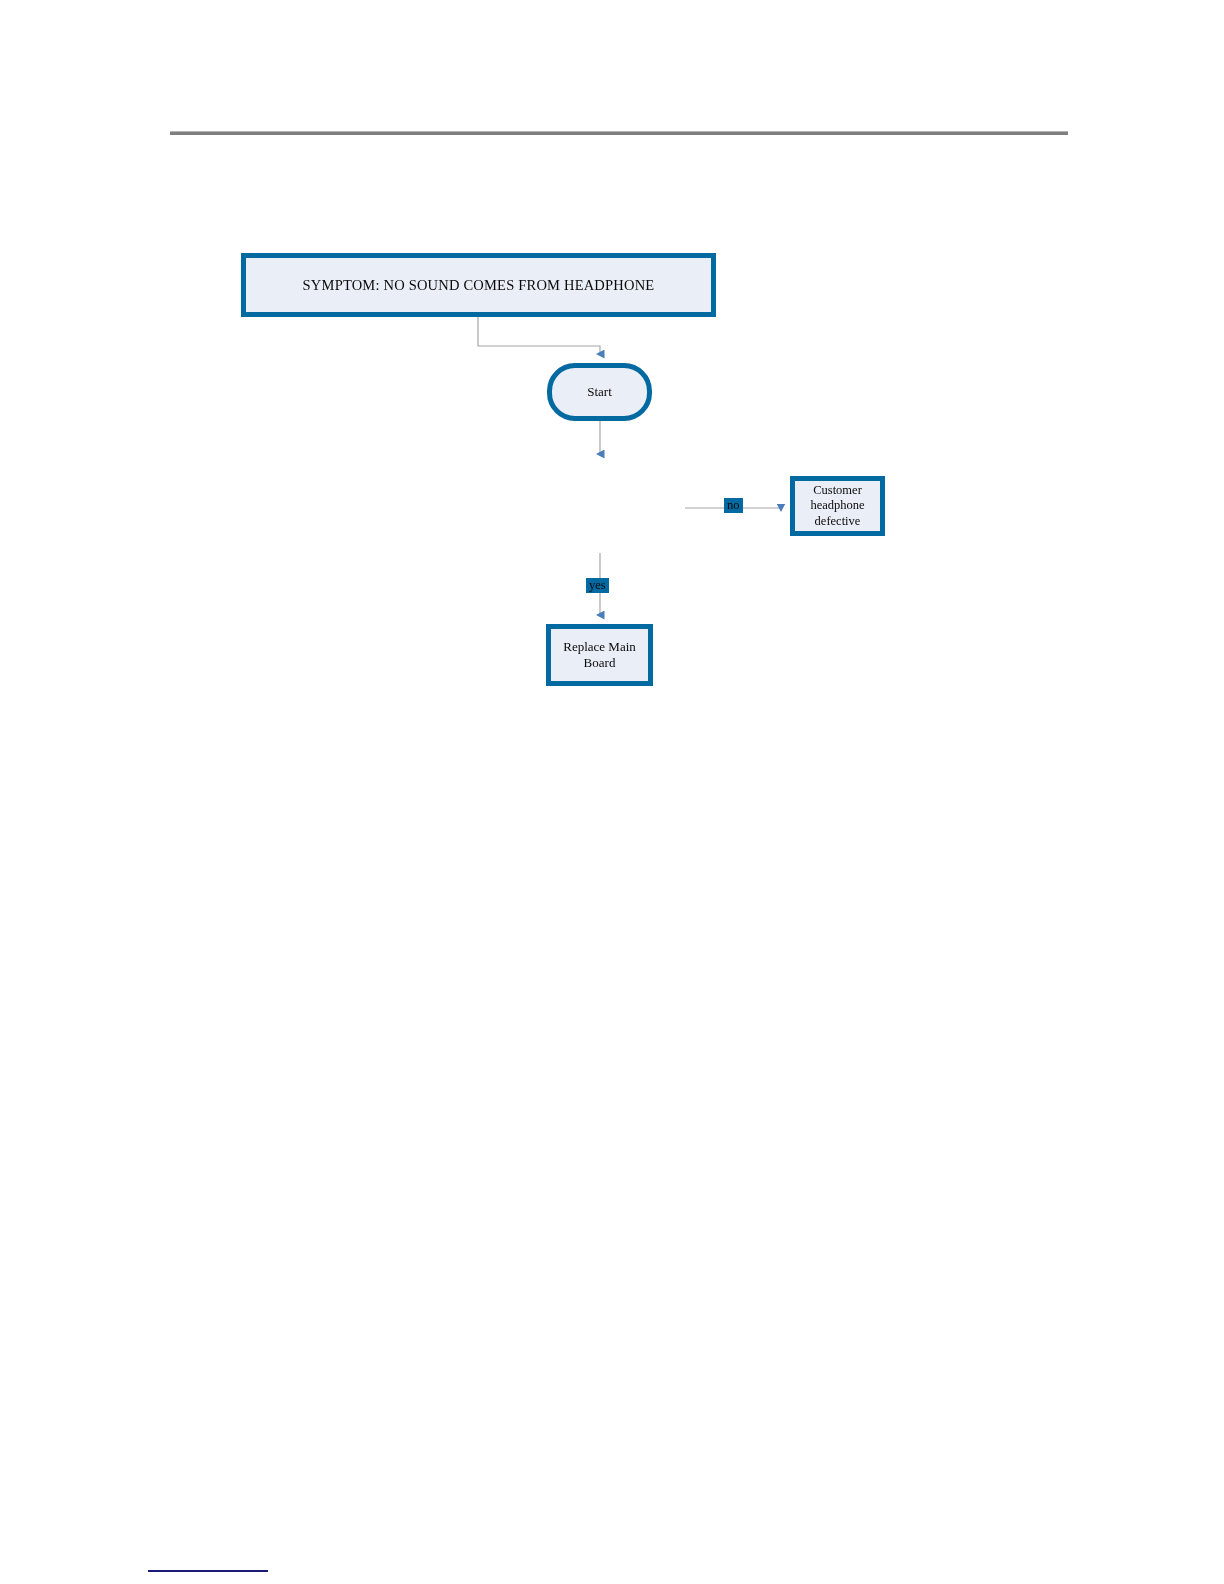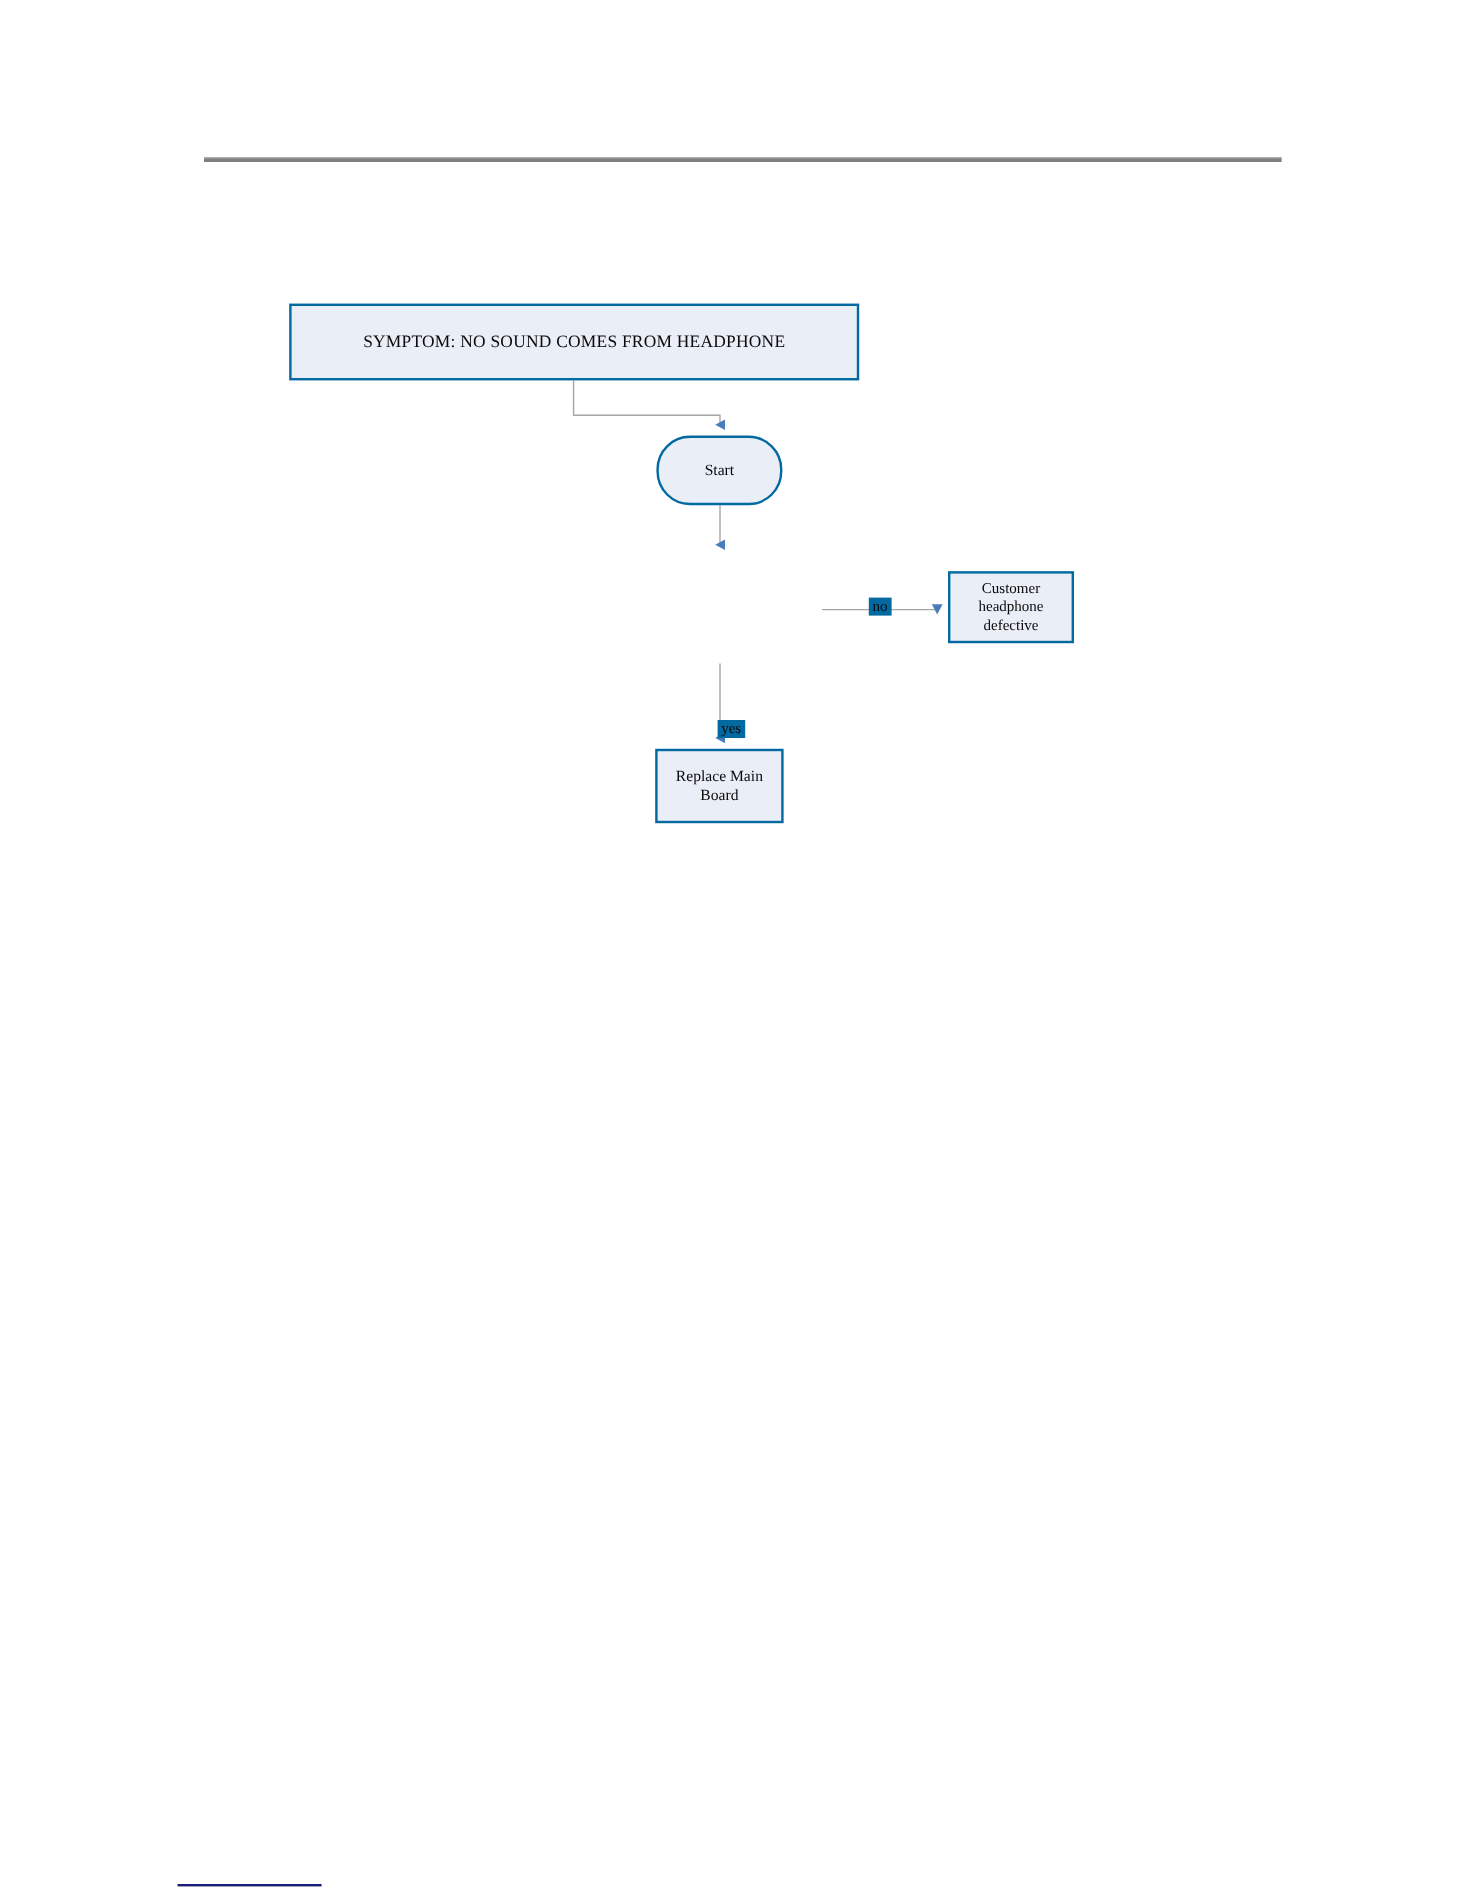--- a/index.html
+++ b/index.html
@@ -49,21 +49,21 @@
     top: 0;
     width: 1224px;
     height: 1584px;
     overflow: visible;
   }
 
   .node {
     position: absolute;
     box-sizing: border-box;
     background: #eaeef7;
-    border: 2px solid #0369a1;
+    border: 5px solid #0369a1;
     display: flex;
     align-items: center;
     justify-content: center;
     text-align: center;
     color: #0a0a0a;
   }
 
   #symptom-box {
     left: 241px;
     top: 253px;
@@ -78,21 +78,21 @@
     top: 363px;
     width: 105px;
     height: 58px;
     border-radius: 28px;
     font-size: 13px;
   }
 
   #customer-headphone-box {
     left: 790px;
     top: 476px;
-    width: 105px;
+    width: 95px;
     height: 60px;
     font-size: 12.5px;
     line-height: 1.25;
     padding: 0 3px;
   }
 
   #replace-main-board-box {
     left: 546px;
     top: 624px;
     width: 107px;
@@ -137,22 +137,21 @@
     background: #0369a1;
     padding: 0 3px;
     white-space: nowrap;
   }
   #label-no {
     left: 724px;
     top: 498px;
   }
   #label-yes {
     left: 586px;
-    top: 600px;
-    margin-left: 12px;
+    top: 578px;
   }
 </style>
 </head>
 <body>
 
 <div id="header-rule"></div>
 
 <div id="flowchart">
 
   <svg id="flow-svg" viewBox="0 0 1224 1584" xmlns="http://www.w3.org/2000/svg">

